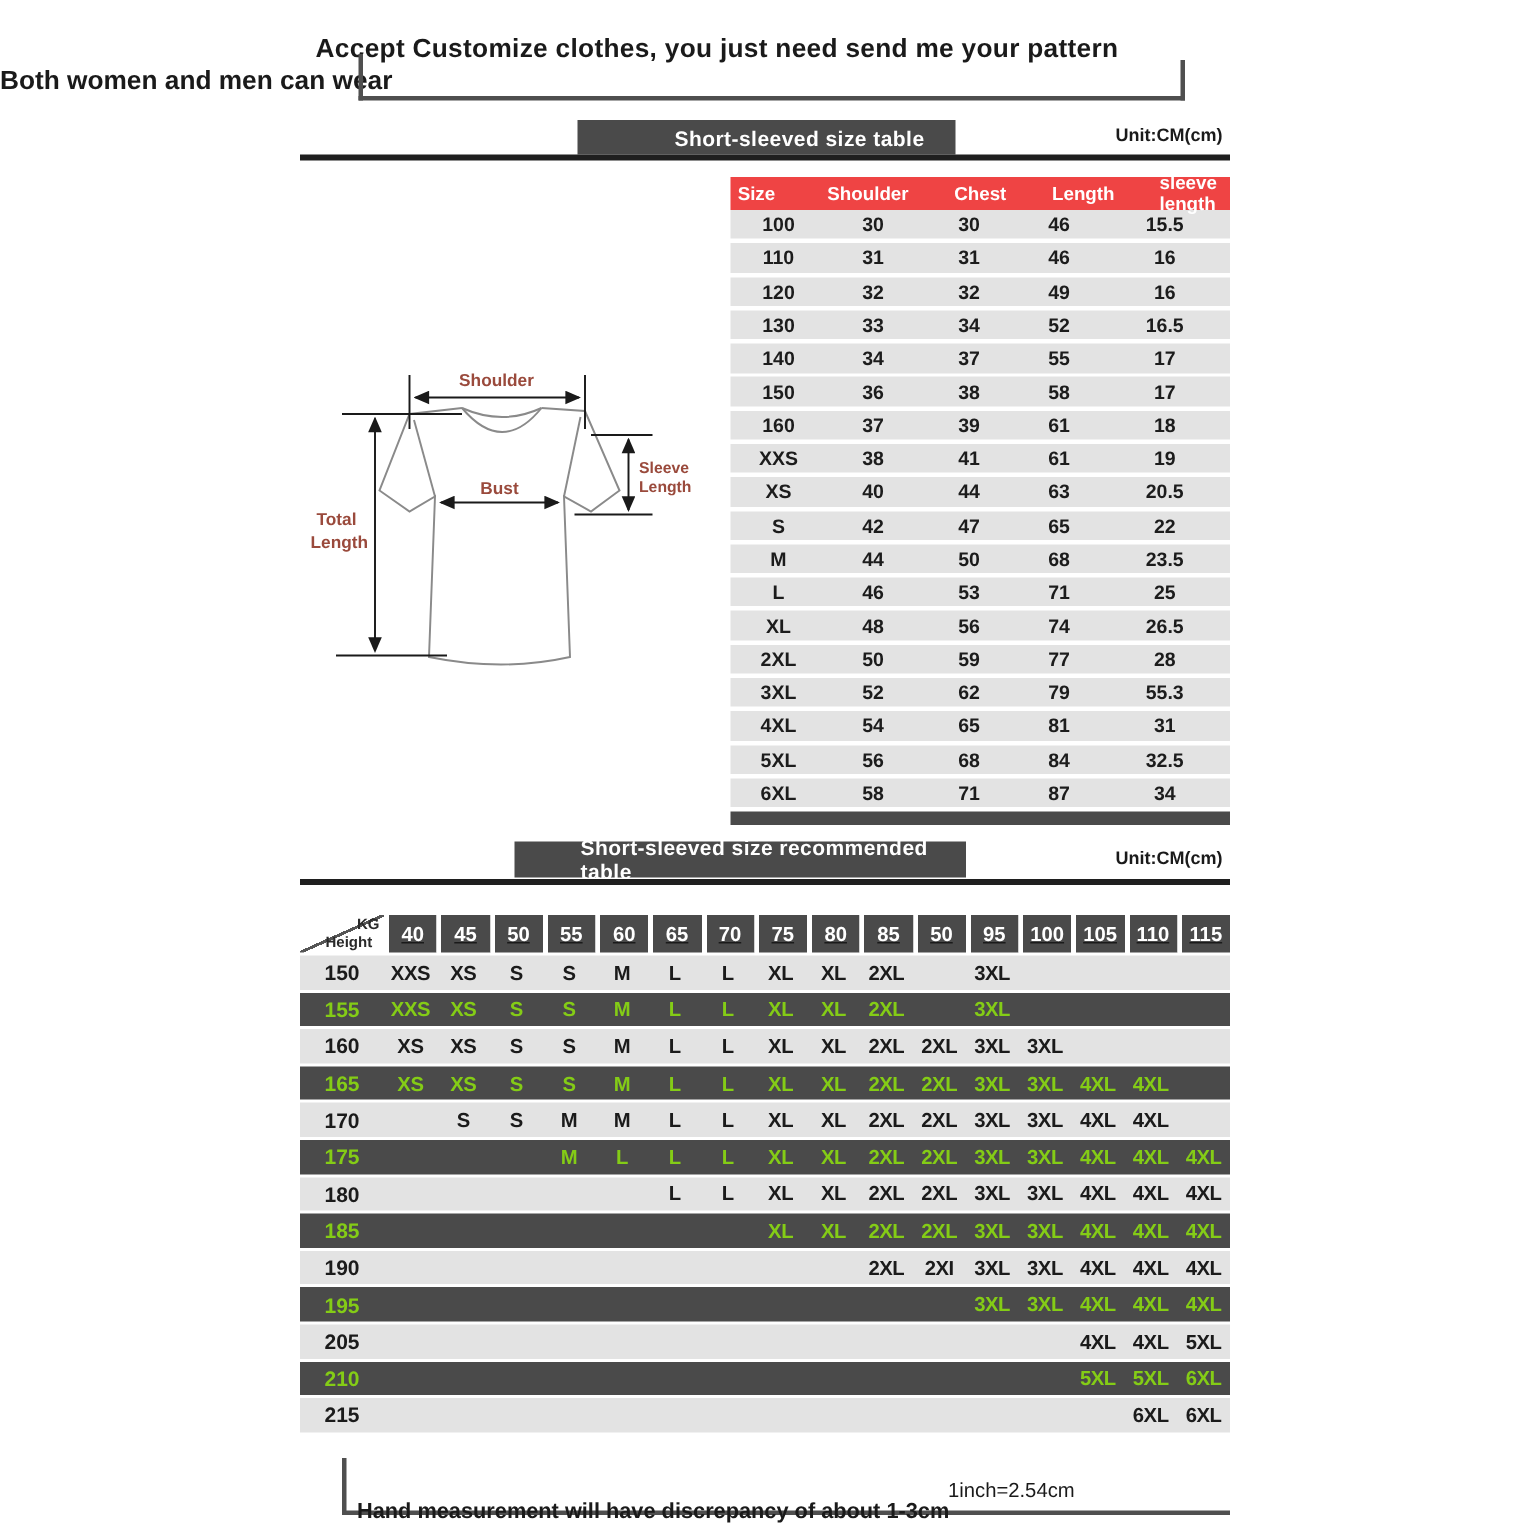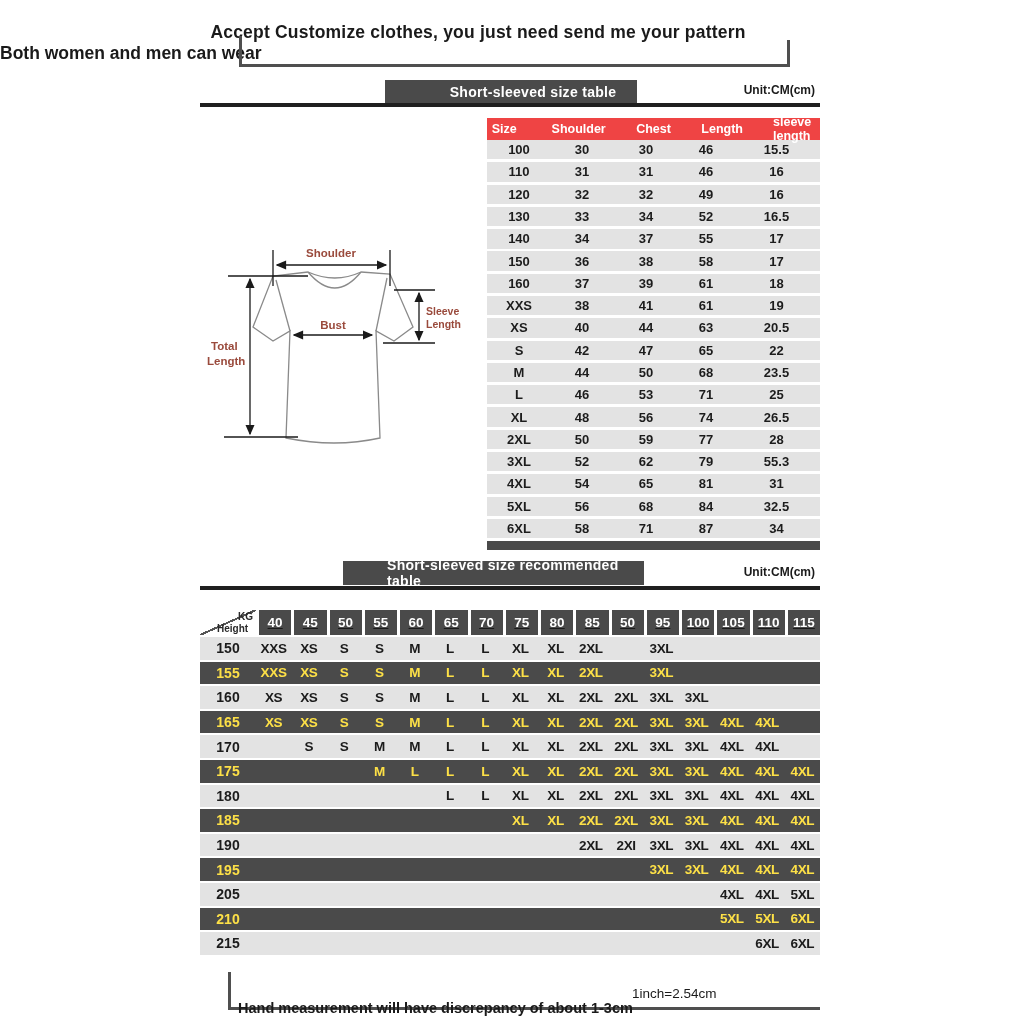--- a/index.html
+++ b/index.html
@@ -58,21 +58,21 @@
   }
   .corner .kg { position:absolute; top:1px; right:3px; }
   .corner .hgt { position:absolute; bottom:1px; left:17px; }
   .wcell {
     flex:1; background:#4a4a4a; color:#fff; font-weight:bold; font-size:13.5px;
     display:flex; align-items:center; justify-content:center;
     border-left:3px solid #fff; background-clip:padding-box;
   }
   .rrow { display:flex; height:22.6px; margin-top:2px; font-weight:bold; font-size:13.5px; }
   .rrow.light { background:#e3e3e3; color:#1b1b1b; }
-  .rrow.dark  { background:#4a4a4a; color:#fde047; }
+  .rrow.dark  { background:#4a4a4a; color:#84cc16; }
   .hcell { width:56px; display:flex; align-items:center; justify-content:center; font-size:14px; }
   .rcell { flex:1; display:flex; align-items:center; justify-content:center; letter-spacing:-0.3px; }
 
   
   .brk2-left   { left:228px; top:972px;  width:3px; height:38px; }
   .brk2-bottom { left:228px; top:1007px; width:592px; height:3px; }
   .foot-note { left:238px; top:984px; font-size:14.5px; font-weight:bold;margin-top:16px; }
   .foot-conv { left:632px; top:986px; font-size:13.5px; font-weight:normal; }
 </style>
 </head>

